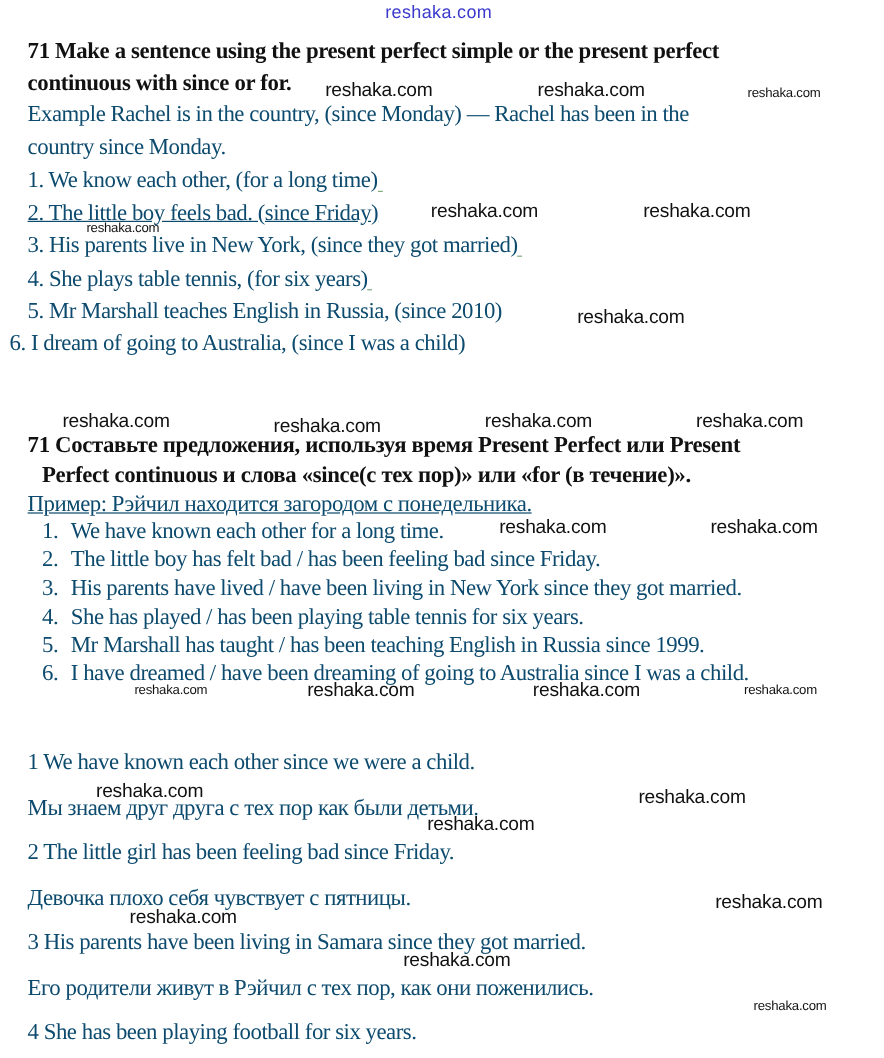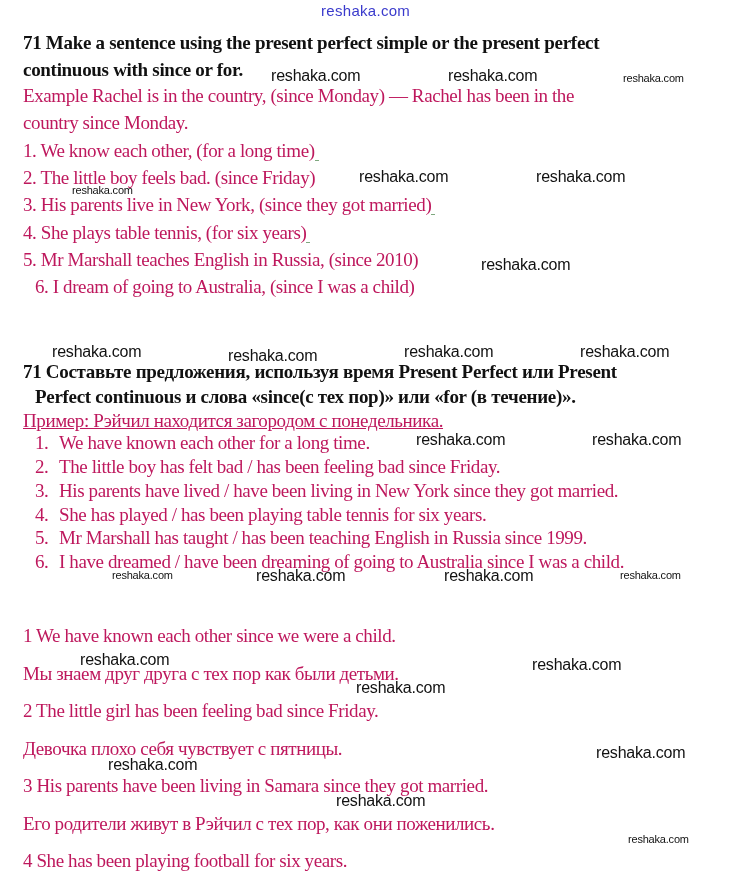--- a/index.html
+++ b/index.html
@@ -2,45 +2,45 @@
 <html><head>
   <meta charset="utf-8">
   <style>
     html, body { margin: 0; padding: 0; background: #ffffff; }
     body {
       width: 737px; height: 882px; position: relative; overflow: hidden;
       font-family: "Liberation Serif", "DejaVu Serif", serif;
       color: #111;
     }
     .abs { position: absolute; white-space: nowrap; }
-    .serif { font-family: "Liberation Serif", "DejaVu Serif", serif; font-size: 19px; letter-spacing: -0.4px; color: #be185d; }
+    .serif { font-family: "Liberation Serif", "DejaVu Serif", serif; font-size: 19px; letter-spacing: -0.4px; color: #0c4a6e; }
     .bold { font-weight: bold; font-size: 19px; letter-spacing: -0.3px; }
     .wm { font-family: "Liberation Sans", "DejaVu Sans", sans-serif; color: #111; letter-spacing: -0.2px; }
     .wm-lg { font-size: 16px; }
     .wm-sm { font-size: 11px; }
     .wm-top { font-family: "Liberation Sans", "DejaVu Sans", sans-serif; font-size: 15px; color: #3a3acc; letter-spacing: 0.3px; }
     .sq::after { content: ""; display: inline-block; width: 4px; height: 3px; border-bottom: 1px solid #7fa87f; margin-left: 0px; vertical-align: -4px; }
     .num { display: inline-block; width: 24px; }
   </style>
 </head>
 <body>
 
 <div class="abs wm-top" style="left:321px; top:2px;">reshaka.com</div>
 
 <div class="abs bold" style="left:23px; top:32px;">71 Make a sentence using the present perfect simple or the present perfect</div>
 <div class="abs bold" style="left:23px; top:59px;">continuous with since or for.</div>
 <div class="abs serif" style="left:23px; top:85px;">Example Rachel is in the country, (since Monday) — Rachel has been in the</div>
 <div class="abs serif" style="left:23px; top:112px;">country since Monday.</div>
 
 <div class="abs serif sq" style="left:23px; top:140px;">1. We know each other, (for a long time)</div>
-<div class="abs serif" style="left:23px; top:167px;">2. The little boy feels bad. (since Friday)</div>
+<div class="abs serif" style="left:23px; top:167px;text-decoration:underline;">2. The little boy feels bad. (since Friday)</div>
 <div class="abs serif sq" style="left:23px; top:194px;">3. His parents live in New York, (since they got married)</div>
 <div class="abs serif sq" style="left:23px; top:222px;">4. She plays table tennis, (for six years)</div>
 <div class="abs serif" style="left:23px; top:249px;">5. Mr Marshall teaches English in Russia, (since 2010)</div>
-<div class="abs serif" style="left:35px; top:276px;">6. I dream of going to Australia, (since I was a child)</div>
+<div class="abs serif" style="left:8px; top:276px;">6. I dream of going to Australia, (since I was a child)</div>
 
 <div class="abs bold" style="left:23px; top:361px;">71 Составьте предложения, используя время Present Perfect или Present</div>
 <div class="abs bold" style="left:35px; top:386px;">Perfect continuous и слова «since(с тех пор)» или «for (в течение)».</div>
 <div class="abs serif" style="left:23px; top:410px;text-decoration:underline;">Пример: Рэйчил находится загородом с понедельника.</div>
 
 <div class="abs serif" style="left:35px; top:432px;"><span class="num">1.</span><span>We have known each other for a long time.</span></div>
 <div class="abs serif" style="left:35px; top:456px;"><span class="num">2.</span><span>The little boy has felt bad / has been feeling bad since Friday.</span></div>
 <div class="abs serif" style="left:35px; top:480px;"><span class="num">3.</span><span>His parents have lived / have been living in New York since they got married.</span></div>
 <div class="abs serif" style="left:35px; top:504px;"><span class="num">4.</span><span>She has played / has been playing table tennis for six years.</span></div>
 <div class="abs serif" style="left:35px; top:527px;"><span class="num">5.</span><span>Mr Marshall has taught / has been teaching English in Russia since 1999.</span></div>

